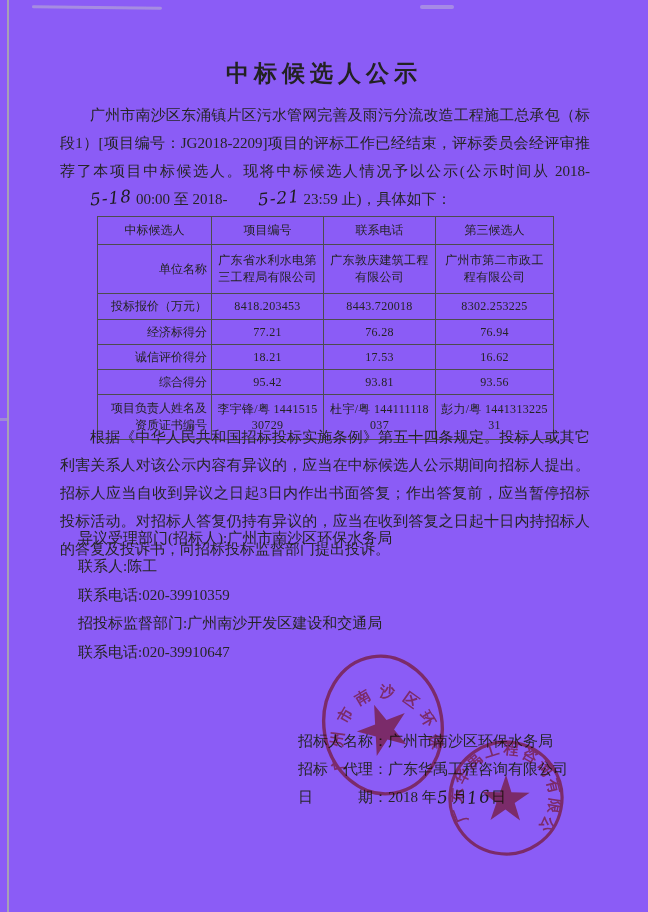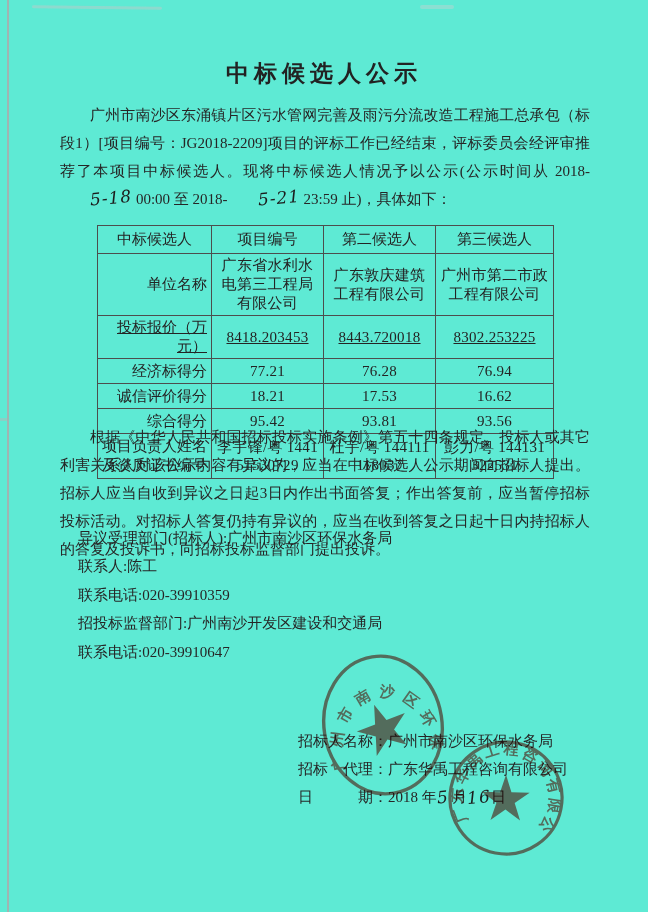--- a/index.html
+++ b/index.html
@@ -4,21 +4,21 @@
 <style>
   html,body{margin:0;padding:0;}
   body{
     width:648px;height:912px;
     background:#ffffff;
     font-family:"Liberation Serif","DejaVu Serif",serif;
     color:#2b2b2b;
     position:relative;
     overflow:hidden;
   }
-  .page{position:absolute;inset:0;background:#5eead4;}
+  .page{position:absolute;inset:0;background:#8b5cf6;}
   
   .scan-edge{position:absolute;left:7px;top:0;width:1.5px;height:912px;background:#ababab;opacity:.85;}
   .smudge-a{position:absolute;left:32px;top:6px;width:130px;height:3px;background:#c8c8c8;opacity:.45;border-radius:2px;transform:rotate(.6deg);}
   .smudge-b{position:absolute;left:420px;top:5px;width:34px;height:4px;background:#cfcfcf;opacity:.4;border-radius:2px;}
   .smudge-c{position:absolute;left:0px;top:418px;width:7px;height:3px;background:#b5b5b5;opacity:.5;}
 
   .title{
     position:absolute;top:58px;left:0;width:648px;margin:0;
     text-align:center;font-size:23px;font-weight:600;letter-spacing:5px;color:#222;
   }
@@ -29,35 +29,35 @@
   .para1{top:101px;}
   .para2{top:394px;margin-top:29px;}
 
   .hw{
     font-family:"DejaVu Serif",serif;font-style:italic;
     display:inline-block;font-size:17px;line-height:1;
     letter-spacing:1px;transform:rotate(-5deg) translateY(1px);color:#1c1c1c;
   }
 
   table.bid-table{
-    position:absolute;top:225px;left:97px;width:456px;
+    position:absolute;top:216px;left:97px;width:456px;
     border-collapse:collapse;table-layout:fixed;
-    font-size:15px;color:#242424;
+    font-size:12px;color:#242424;
   }
   .bid-table th,.bid-table td{
     border:1.6px solid #4d4d4d;
     padding:2px 4px;vertical-align:middle;
     word-break:break-all;font-weight:normal;
   }
   .bid-table thead th{text-align:center;height:23px;}
   .bid-table tbody th{text-align:right;}
   .bid-table td{text-align:center;letter-spacing:.3px;}
   .col-label{width:114px;} .col-1{width:112px;} .col-2{width:112px;} .col-3{width:118px;}
   tr.r-company td, tr.r-company th{height:44px;}
-  tr.r-price td, tr.r-price th{height:21px;text-decoration:underline;}
+  tr.r-price td, tr.r-price th{height:21px;}
   tr.r-score td, tr.r-score th{height:20px;}
   tr.r-manager td, tr.r-manager th{height:40px;}
 
   .contact{position:absolute;top:524px;left:62px;font-size:15px;line-height:28.4px;color:#262626;margin-left:16px;}
   .contact-line{white-space:nowrap;}
 
   .footer{position:absolute;top:727px;left:298px;font-size:15px;line-height:28px;color:#262626;}
   .footer-line{white-space:nowrap;}
 
   .seal{position:absolute;mix-blend-mode:multiply;opacity:.84;}
@@ -85,21 +85,21 @@
     <colgroup>
         <col class="col-label">
         <col class="col-1">
         <col class="col-2">
         <col class="col-3">
       </colgroup>
     <thead>
       <tr>
         <th>中标候选人</th>
         <th>项目编号</th>
-        <th>第二候选人</th>
+        <th>联系电话</th>
         <th>第三候选人</th>
       </tr>
     </thead>
     <tbody>
       <tr class="r-company">
         <th>单位名称</th>
         <td>广东省水利水电第三工程局有限公司</td>
         <td>广东敦庆建筑工程有限公司</td>
         <td>广州市第二市政工程有限公司</td>
       </tr>

